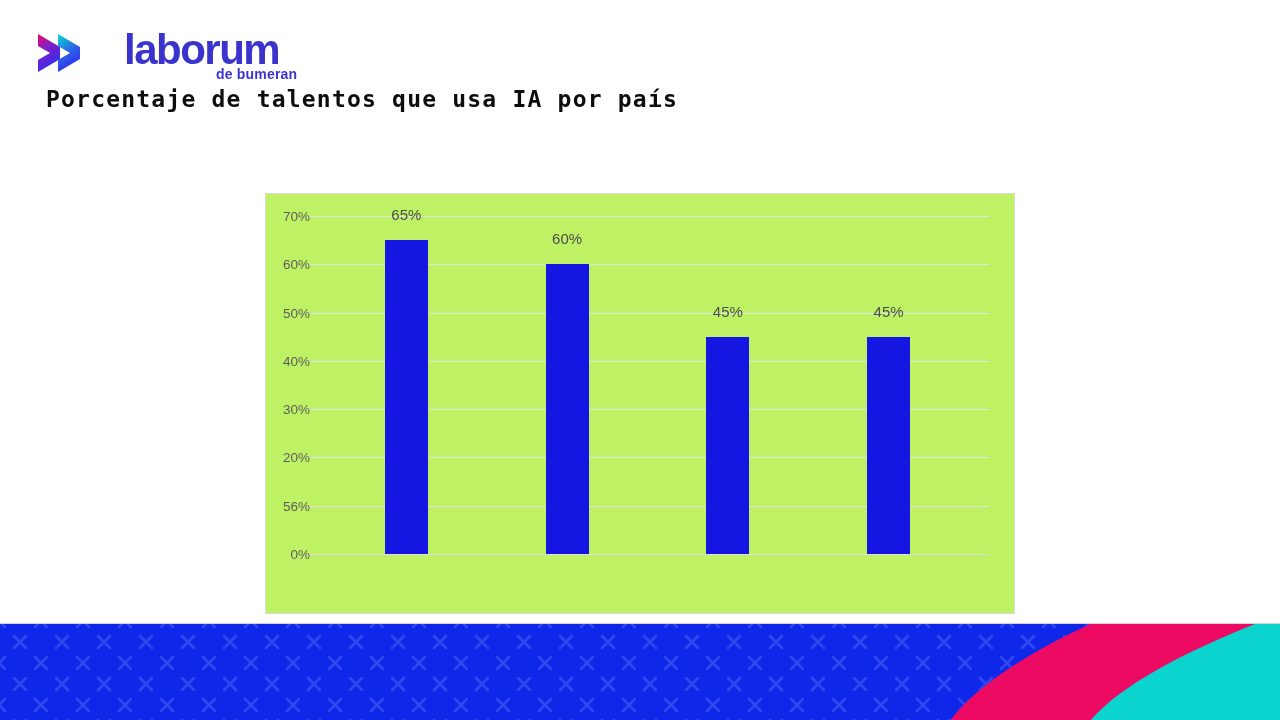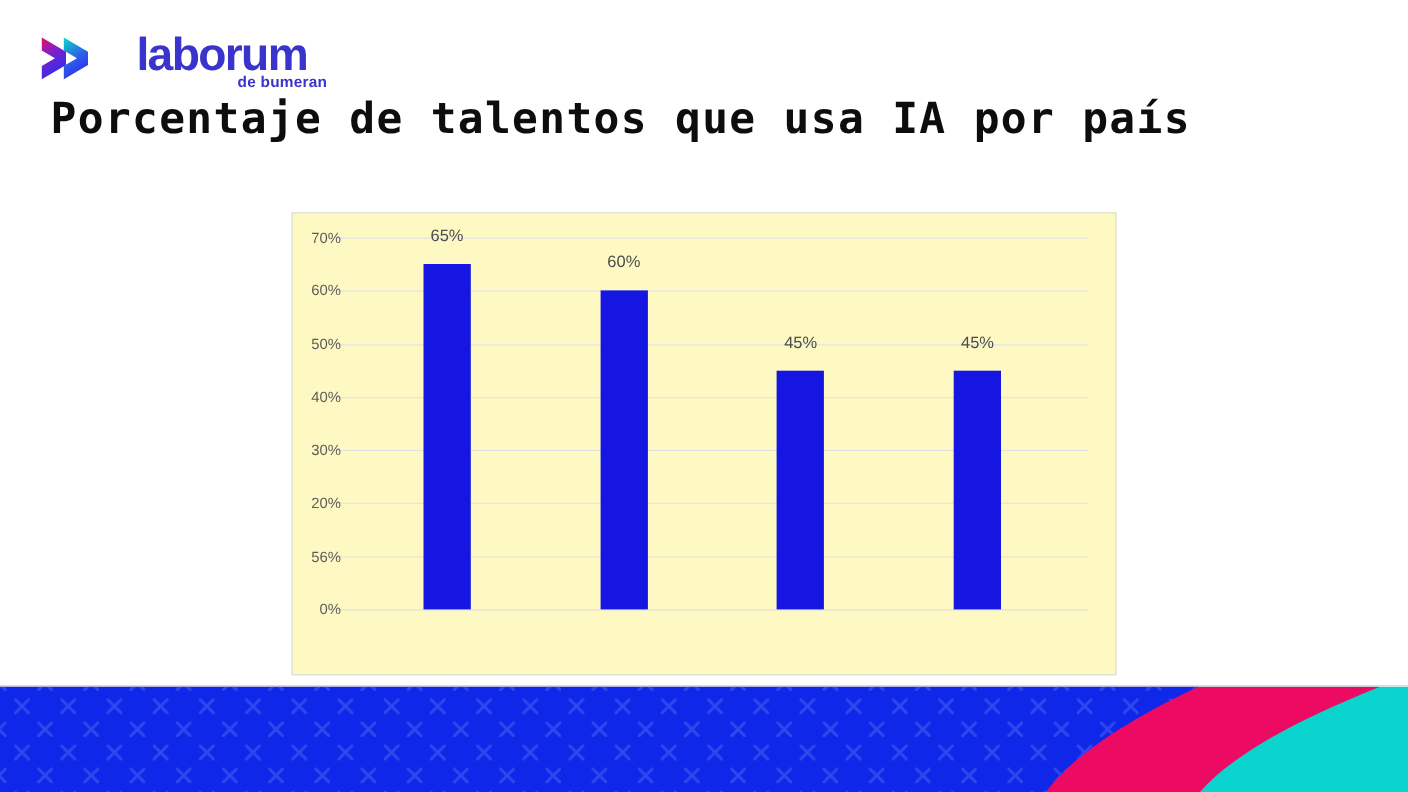--- a/index.html
+++ b/index.html
@@ -15,32 +15,32 @@
   .logo { position:absolute; left:34px; top:26px; width:252px; height:56px; }
   .logo-mark { position:absolute; left:0; top:2px; width:56px; height:50px; }
   .logo-word { position:absolute; left:62px; top:-2px; width:190px; height:58px;margin-left:28px; }
   .logo-word svg { display:block; }
 
   
   .title {
     position:absolute; left:46px; top:86px;
     font-family:"DejaVu Sans Mono","Liberation Mono",monospace;
     font-weight:bold;
-    font-size:39px;
+    font-size:23px;
     letter-spacing:1.2px;
     color:#0d0d0d;
     white-space:nowrap;
   }
 
   
   .chart-frame {
     position:absolute; left:265px; top:193px;
     width:750px; height:421px;
     border:1px solid #d9d9d9;
-    background:#fef9c3;
+    background:#bef264;
   }
   .plot { position:absolute; left:0; top:0; width:100%; height:100%; }
 
   
   .gridlines { position:absolute; left:40px; top:0; right:25px; bottom:0; }
   .gridline {
     position:absolute; left:0; right:0; height:1px;
     background:#e2e2e2;
   }
   .gridline.base { background:#dcdcdc; }

